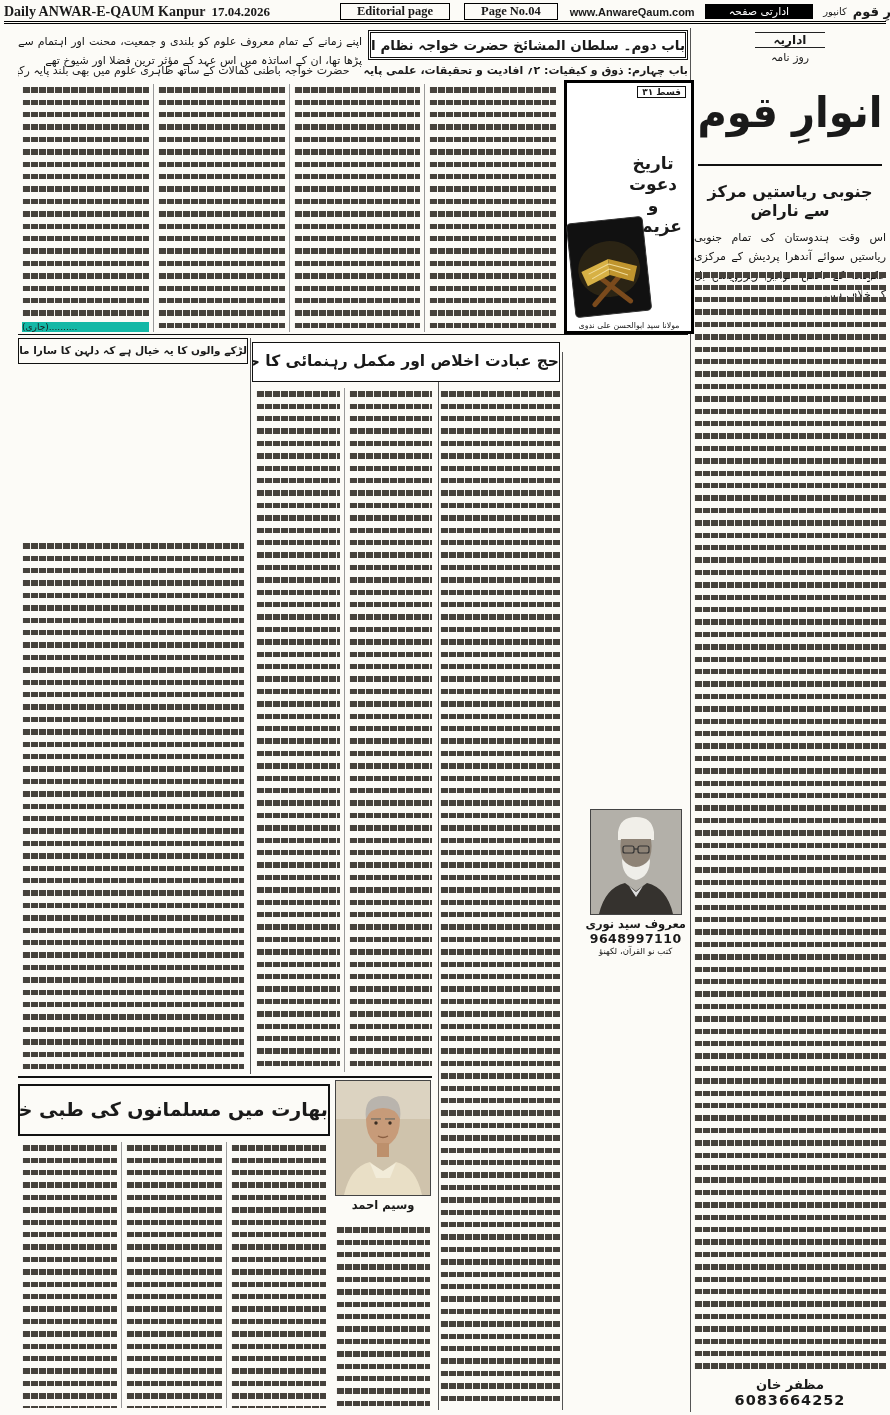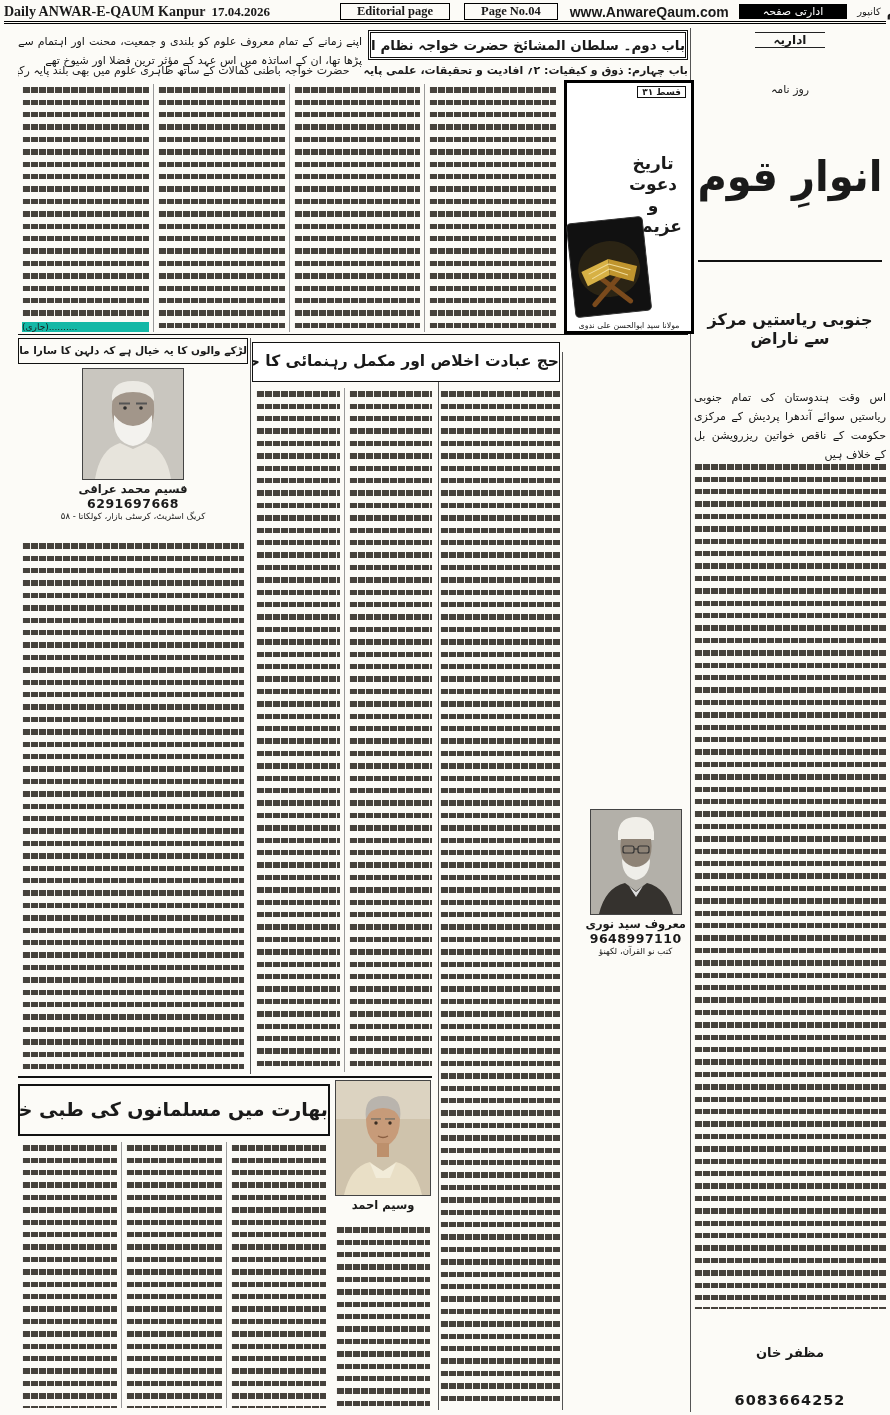--- a/index.html
+++ b/index.html
@@ -11,41 +11,41 @@
   
   .hdr{
     position:absolute;left:4px;top:2px;width:882px;height:22px;
     direction:ltr;display:flex;align-items:center;
     border-bottom:3px double #000;box-sizing:border-box;
     font-family:"Liberation Serif",serif;
   }
   .hdr .ttl{font-weight:bold;font-size:14px;white-space:nowrap;}
   .hdr .dt{font-weight:bold;font-size:13px;margin-left:6px;}
   .hdr .bx{border:1px solid #000;padding:0 16px;font-size:12.5px;font-weight:bold;margin-left:14px;white-space:nowrap;}
-  .hdr .web{font-weight:bold;font-size:14px;margin-left:12px;font-family:"Liberation Sans",sans-serif;}
+  .hdr .web{font-weight:bold;font-size:11px;margin-left:12px;font-family:"Liberation Sans",sans-serif;}
   .hdr .blk{background:#000;color:#fff;font-family:"DejaVu Sans",sans-serif;font-size:11px;padding:1px 24px;margin-left:10px;white-space:nowrap;}
   .hdr .urcluster{direction:rtl;display:flex;align-items:center;gap:6px;margin-left:10px;font-family:"DejaVu Sans",sans-serif;white-space:nowrap;}
   .hdr .urcluster .b{font-weight:bold;font-size:13px;}
   .hdr .urcluster .s{font-size:10px;}
   
   .abs{position:absolute;box-sizing:border-box;}
   .tx{
     background-image:
       repeating-linear-gradient(90deg, rgba(252,251,247,.95) 0 1.2px, rgba(252,251,247,0) 1.2px 8px),
       repeating-linear-gradient(180deg, rgba(0,0,0,0) 0 3.2px, #46423c 3.2px 8.6px, rgba(0,0,0,0) 8.6px 12.4px);
   }
   .lead{font-size:11px;line-height:19px;text-align:justify;color:#151515;}
   .cols{display:flex;height:100%;}
   .col{flex:1;position:relative;padding:0 4px;box-sizing:border-box;}
   .col + .col{border-right:1px solid #9a9a9a;}
   .colfill{position:absolute;inset:0 4px;}
   .vrule{position:absolute;width:0;border-right:1px solid #555;}
   .hrule{position:absolute;height:0;border-top:1.5px solid #111;}
   
-  .edcol{left:694px;top:30px;width:192px;height:1378px;display:flex;flex-direction:column;gap:32px;}
+  .edcol{left:694px;top:30px;width:192px;height:1378px;display:flex;flex-direction:column;}
   .ed-label{font-weight:bold;font-size:12px;text-align:center;border-bottom:1px solid #222;border-top:1px solid #222;width:70px;margin:2px auto 0;}
   .ed-daily{font-size:11px;text-align:center;letter-spacing:7px;margin-top:3px;}
   .ed-brand{font-weight:bold;font-size:40px;text-align:center;line-height:96px;height:98px;letter-spacing:-1px;transform:scaleY(1.05);}
   .ed-div{border-bottom:2px solid #111;margin:2px 4px 0;}
   .ed-headline{font-weight:bold;font-size:16px;text-align:center;margin-top:16px;}
   .ed-lead{margin-top:8px;height:38px;}
   .ed-body{flex:1;margin-top:3px;}
   .ed-author{font-weight:bold;font-size:13px;text-align:center;margin-top:4px;}
   .ed-phone{font-weight:bold;font-size:14.5px;text-align:center;letter-spacing:1px;}
   
@@ -169,36 +169,20 @@
         <path d="M39 45 L18 53 M39 50 L21 58 M39 45 L60 53 M39 50 L57 58" stroke="#f0dc9a" stroke-width="1" fill="none"></path>
       </svg>
       <div class="bk-author">مولانا سید ابوالحسن علی ندوی</div>
     </div>
   </div>
 
   <div class="abs bride">
     <div class="bride-head">لڑکے والوں کا یہ خیال ہے کہ دلہن کا سارا مال ہماری ملکیت ہے</div>
     <div class="bride-body cols">
       <div class="col">
-        <div class="pcard">
-          <svg width="100" height="110" viewBox="0 0 100 110">
-            <rect width="100" height="110" fill="#c9c6bf"></rect>
-            <path d="M50 14 q-20 0 -21 22 q-1 14 4 22 h34 q5 -8 4 -22 q-1 -22 -21 -22z" fill="#a2968a"></path>
-            <path d="M29 32 q-2 -20 21 -20 q23 0 21 20 q-6 -9 -21 -9 q-15 0 -21 9z" fill="#eceae4"></path>
-            <circle cx="42" cy="39" r="1.8" fill="#2c2c2c"></circle>
-              <circle cx="58" cy="39" r="1.8" fill="#2c2c2c"></circle>
-            <rect x="36" y="33.5" width="11" height="2" fill="#555"></rect>
-              <rect x="53" y="33.5" width="11" height="2" fill="#555"></rect>
-            <path d="M31 46 q-2 27 19 31 q21 -4 19 -31 q-8 11 -19 11 q-11 0 -19 -11z" fill="#f3f2ee"></path>
-            <path d="M12 110 q5 -30 25 -36 l13 6 l13 -6 q20 6 25 36z" fill="#e7e4dc"></path>
-          </svg>
-          <div class="pname">قسیم محمد عراقی</div>
-          <div class="pphone">6291697668</div>
-          <div class="paddr">کریگ اسٹریٹ، کرسٹی بازار، کولکاتا - ۵۸</div>
-        </div>
         <div class="tx" style="position:absolute;left:4px;right:4px;top:172px;bottom:0;"></div>
       </div>
     </div>
   </div>
 
   <div class="abs hajj-head">حج عبادت اخلاص اور مکمل رہنمائی کا حسین امتزاج</div>
   <div class="abs hajjA cols">
     <div class="col">
         <div class="colfill tx"></div>
       </div>

